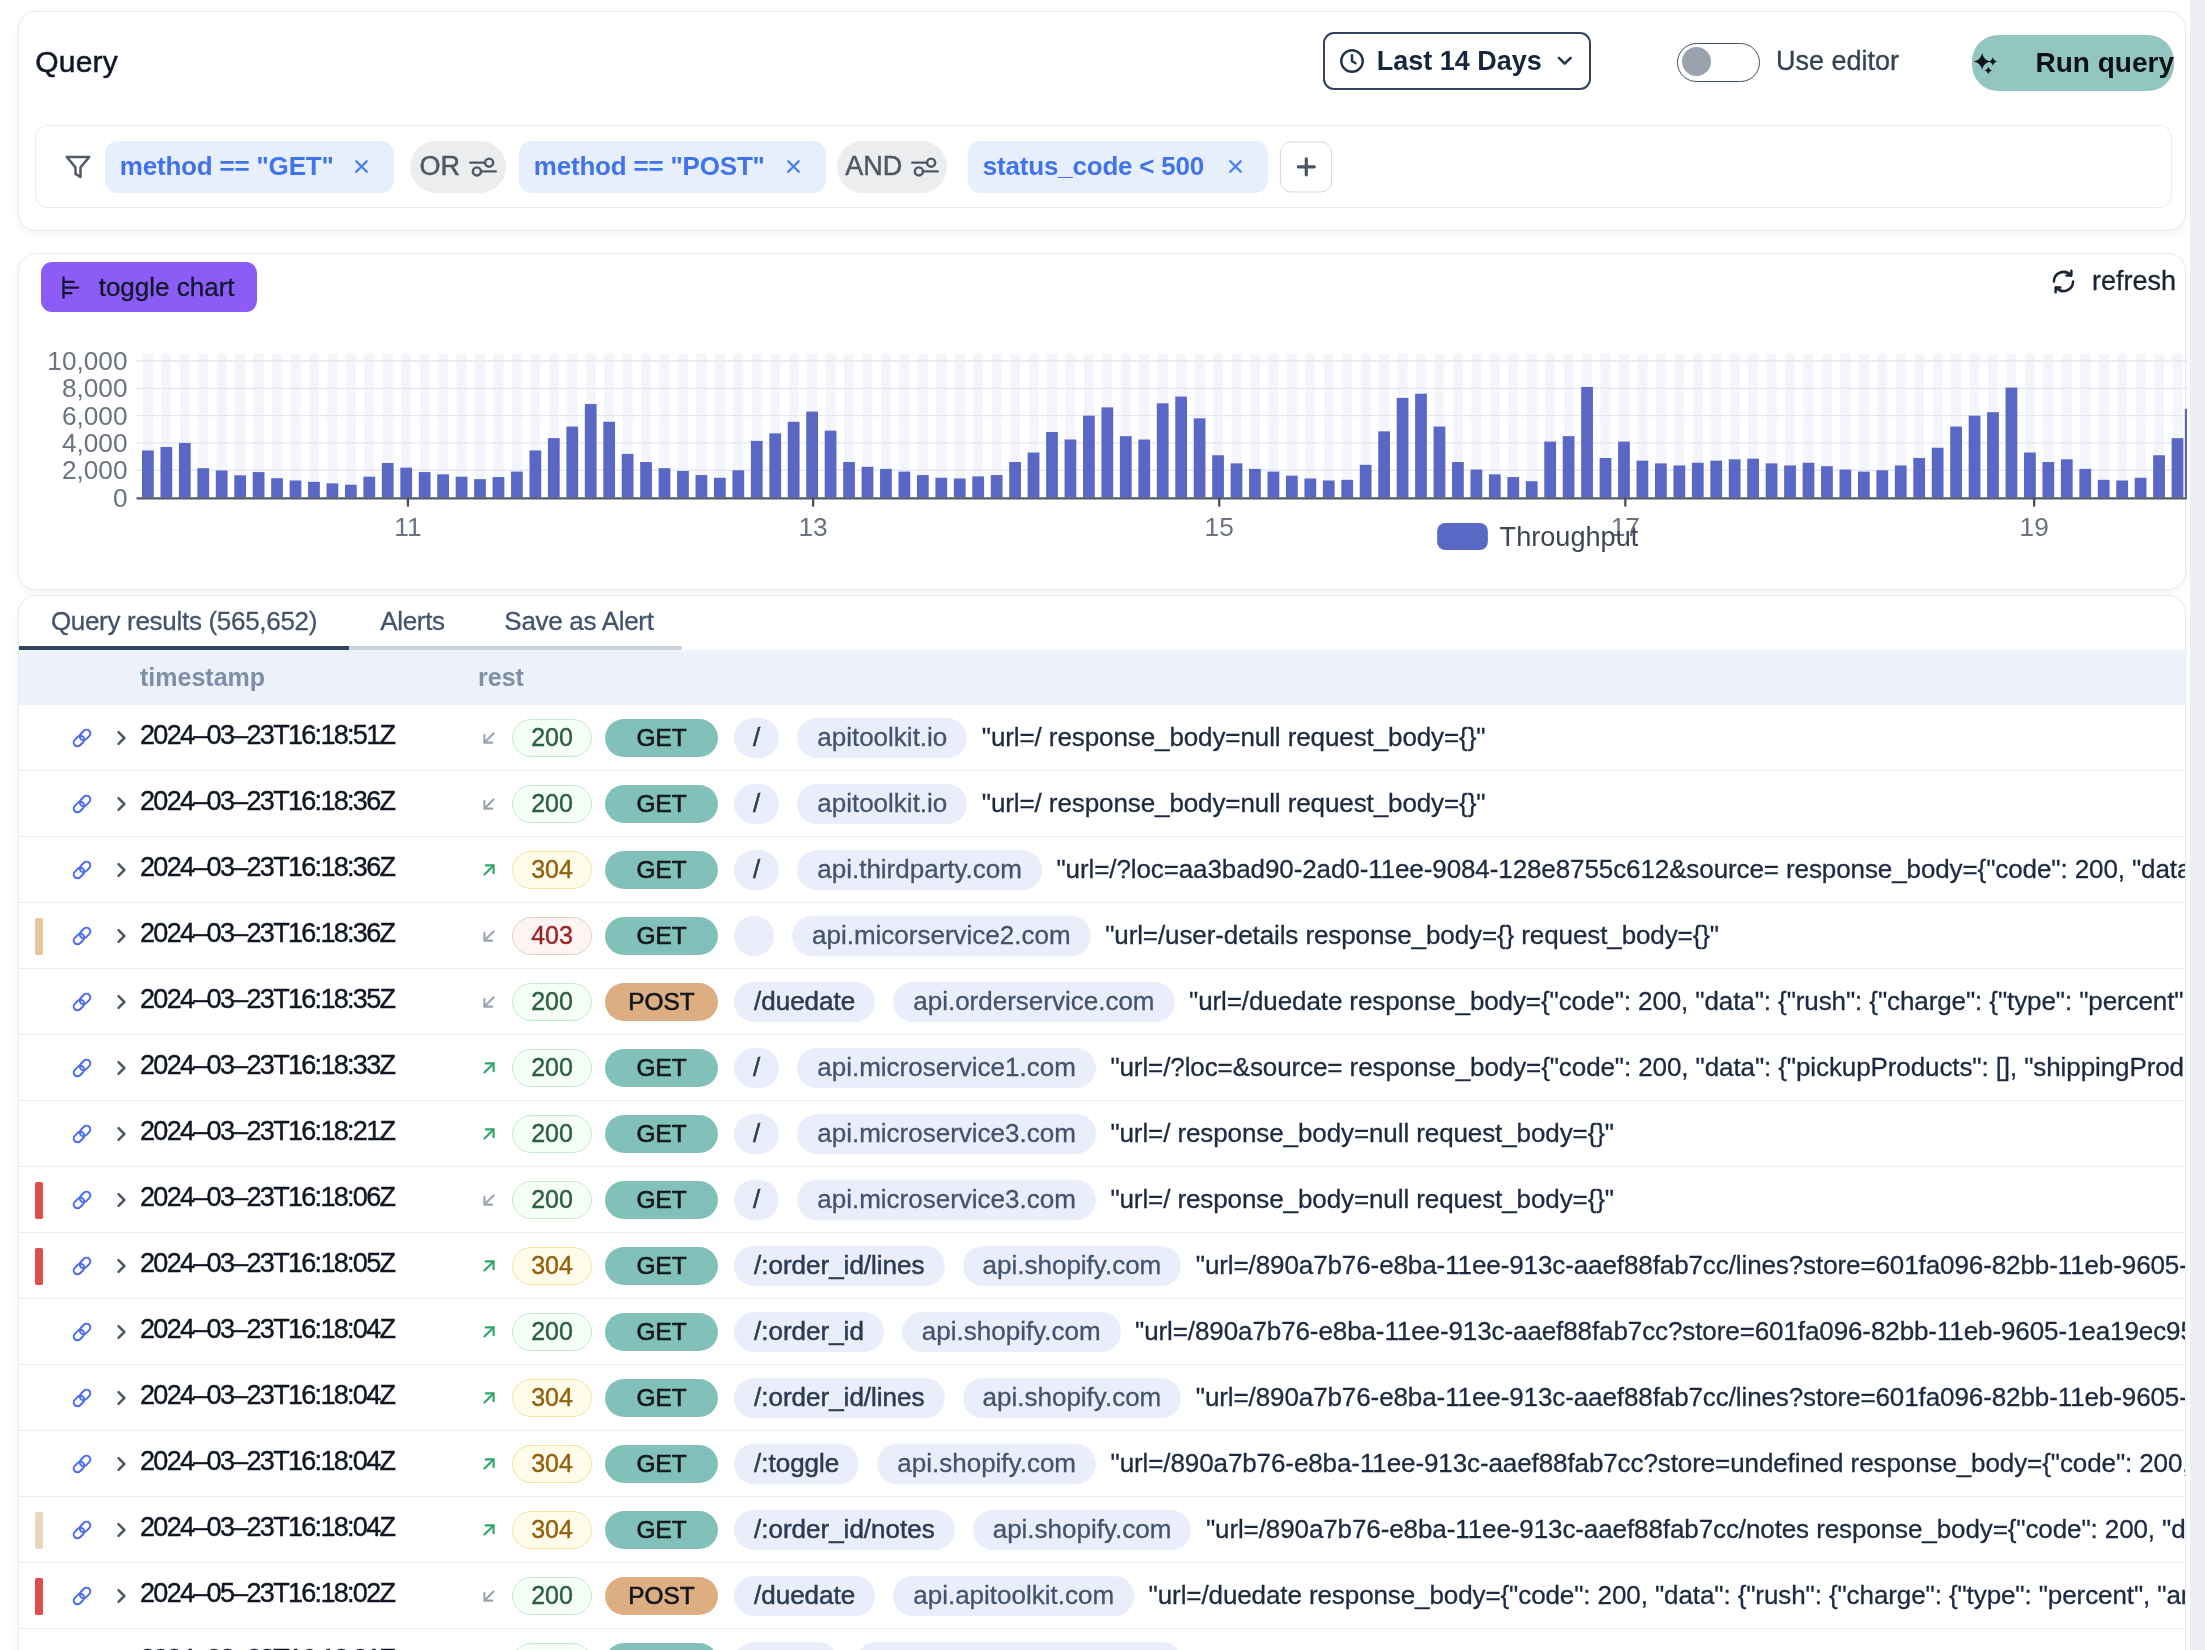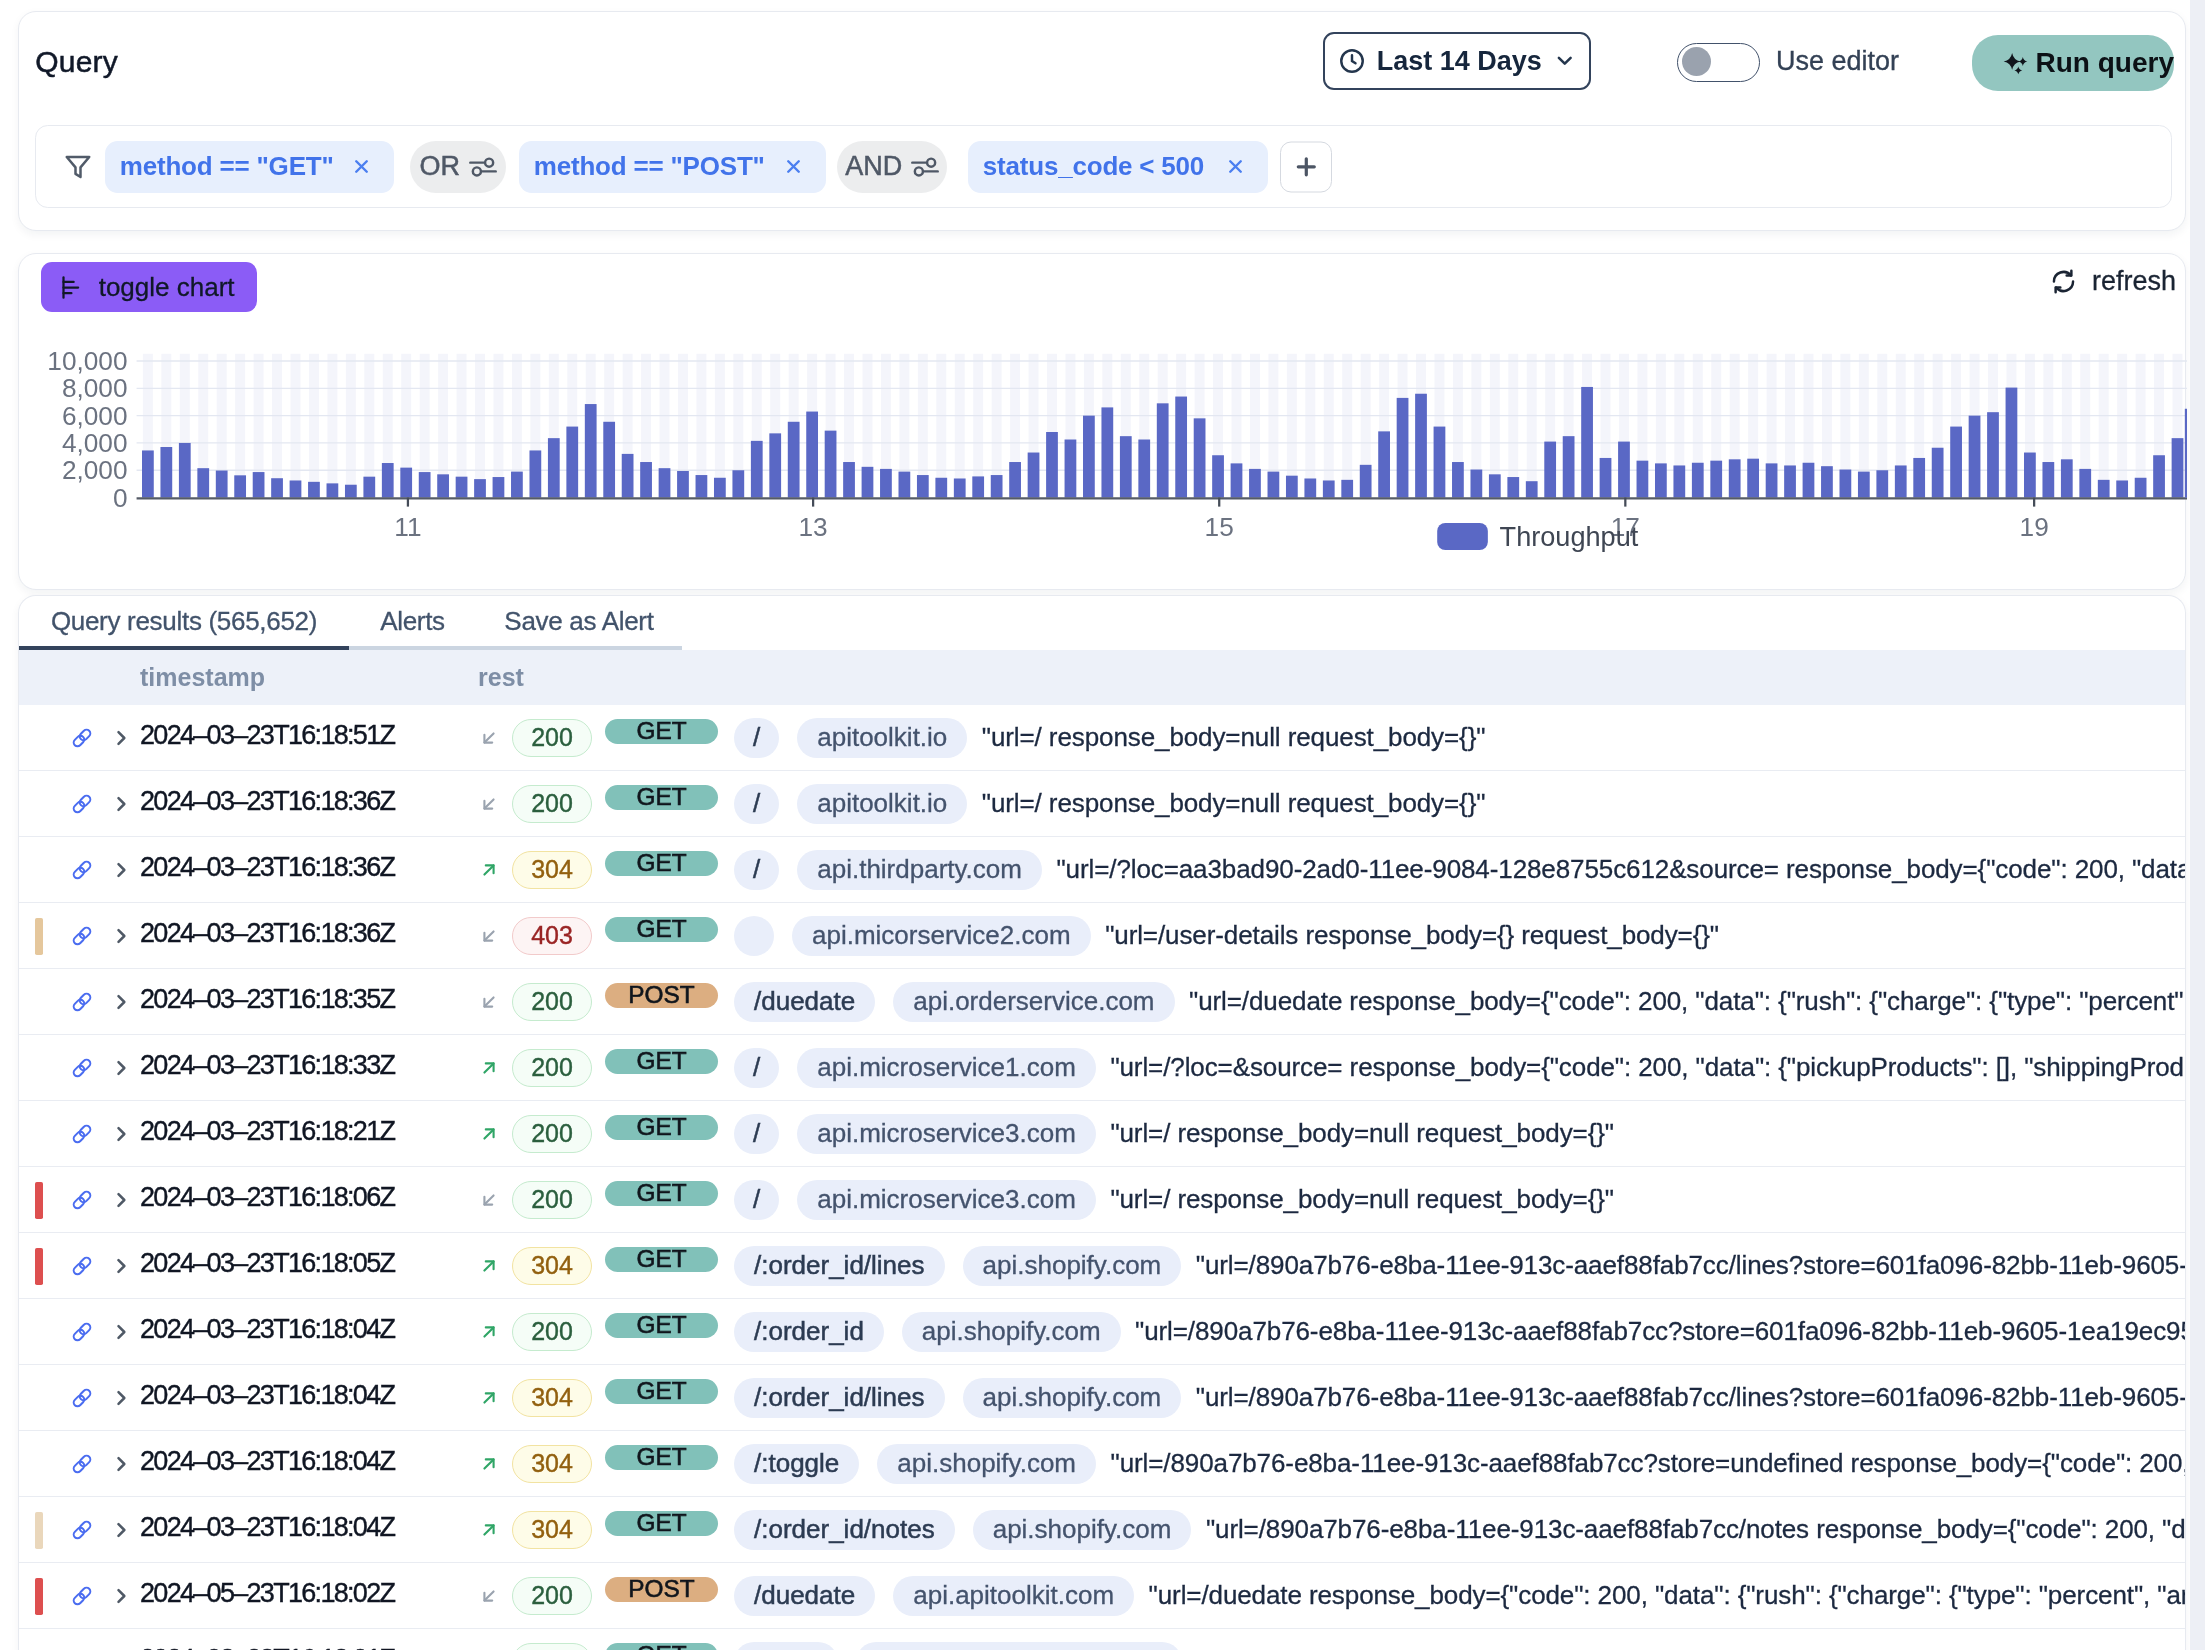--- a/index.html
+++ b/index.html
@@ -19,21 +19,21 @@
   color:#4f5866;font-weight:400;-webkit-text-stroke:0.5px #4f5866;font-size:27px;gap:9px;box-sizing:border-box}
 .addbtn{display:inline-flex;align-items:center;justify-content:center;width:52px;height:51px;
   border:1.8px solid #d5d9e0;border-radius:11px;box-sizing:border-box}
 
 #datebtn{position:absolute;left:1304px;top:20px;width:268px;height:58px;border:2.3px solid #33435c;border-radius:11px;
   display:flex;align-items:center;justify-content:center;gap:11px;color:#16263c;font-weight:700;font-size:27px}
 #toggle{position:absolute;left:1658px;top:31px;width:83px;height:39px;border:1.8px solid #42526b;border-radius:20px;background:#fff}
 #toggle .knob{position:absolute;left:3.6px;top:3.2px;width:29px;height:29px;border-radius:50%;background:#9aa2ae}
 #uselab{position:absolute;left:1757px;top:34px;font-size:27px;color:#334155;-webkit-text-stroke:0.3px #334155}
 #runbtn{position:absolute;left:1953px;top:22.6px;width:202px;height:56px;background:#93c6c0;border-radius:26px;
-  display:flex;align-items:center;justify-content:flex-end;gap:7px;color:#0c1116;font-weight:700;font-size:28px}
+  display:flex;align-items:center;justify-content:space-between;gap:7px;color:#0c1116;font-weight:700;font-size:28px}
 
 #c2{top:253px;width:2168px;height:337px}
 #togglechart{position:absolute;left:22px;top:8.1px;height:50px;background:#8b5cf6;border-radius:11px;
   display:flex;align-items:center;padding:0 22px 0 18px;gap:12.7px;font-size:26px;color:#101828;-webkit-text-stroke:0.3px #101828}
 #refresh{position:absolute;right:9px;top:11.8px;display:flex;align-items:center;gap:15.4px;font-size:27px;color:#1a2433;-webkit-text-stroke:0.3px #1a2433}
 .chartsvg{position:absolute;left:0;top:0}
 
 #c3{top:595px;width:2168px;height:1266px;border-radius:18px 18px 0 0;border-bottom:none;overflow:hidden}
 .tabs{position:absolute;left:0;top:0;width:100%;height:54px}
 .tab{position:absolute;top:0;height:50px;display:flex;align-items:center;justify-content:center;
@@ -51,21 +51,21 @@
 .chev{position:absolute;left:92px;top:22.6px}
 .ts{position:absolute;left:121px;top:14.5px;font-family:Liberation Sans, sans-serif;font-size:27px;
   letter-spacing:-1.7px;color:#101623;font-weight:400;-webkit-text-stroke:0.4px #101623}
 .dir{position:absolute;left:459px;top:22px}
 .pill{display:inline-flex;align-items:center;justify-content:center;white-space:nowrap}
 .st{position:absolute;left:493px;top:13.6px;width:80px;height:38px;border-radius:19px;
   font-size:25px;font-weight:400;border:1.8px solid;-webkit-text-stroke:0.4px}
 .st200{background:#f5fdf7;border-color:#c5ebce;color:#2b5f3e}
 .st304{background:#fefce8;border-color:#f2e3a1;color:#92600f}
 .st403{background:#fdf4f4;border-color:#f2caca;color:#9a2525}
-.me{position:absolute;left:586px;top:13.6px;width:113px;height:25px;border-radius:19px;
+.me{position:absolute;left:586px;top:13.6px;width:113px;height:38px;border-radius:19px;
   font-size:24.4px;font-weight:400;color:#10151c;-webkit-text-stroke:0.6px #10151c}
 .meGET{background:#81c1b9}
 .mePOST{background:#dcae81}
 .flow{position:absolute;left:715px;top:12.7px;display:flex;align-items:center}
 .pathpill,.hostpill{height:40px;border-radius:20px;background:#e9eefa;padding:0 20px;font-size:26px}
 .pathpill{color:#2c3b52;font-weight:400;-webkit-text-stroke:0.5px #2c3b52}
 .emptypill{width:40px;padding:0}
 .slim{padding:0 19px}
 .hostpill{margin-left:18px;color:#44536d;font-weight:400;-webkit-text-stroke:0.3px #44536d}
 .log{margin-left:14.5px;font-size:26px;color:#1c2940;white-space:pre;letter-spacing:-0.1px;-webkit-text-stroke:0.3px #1c2940}

